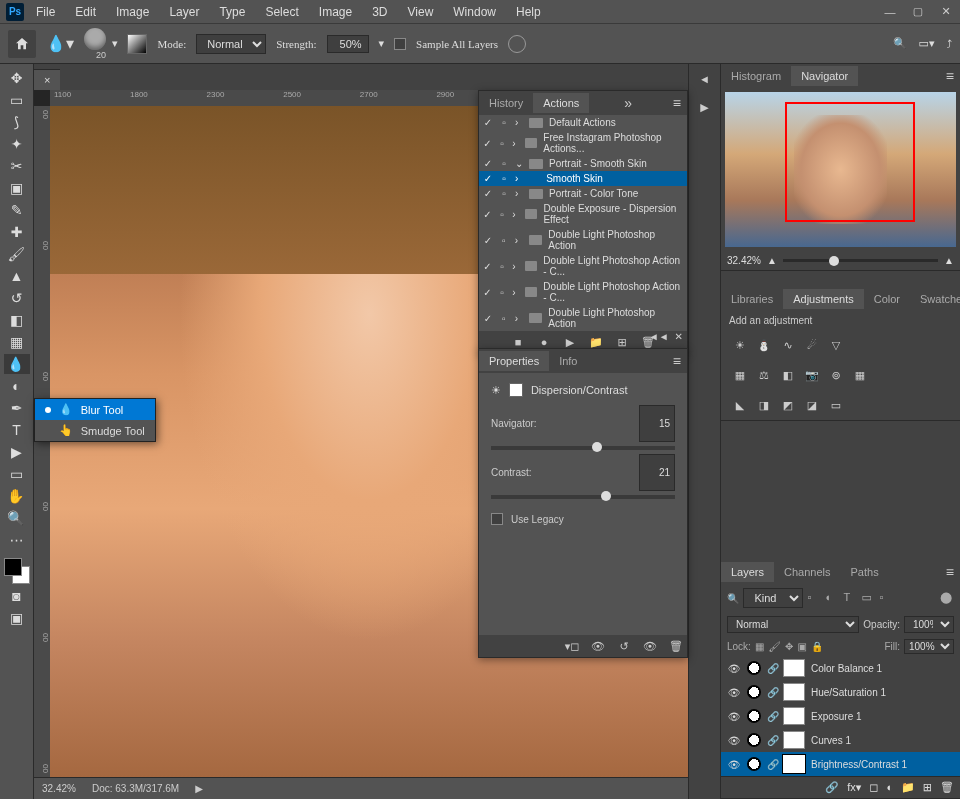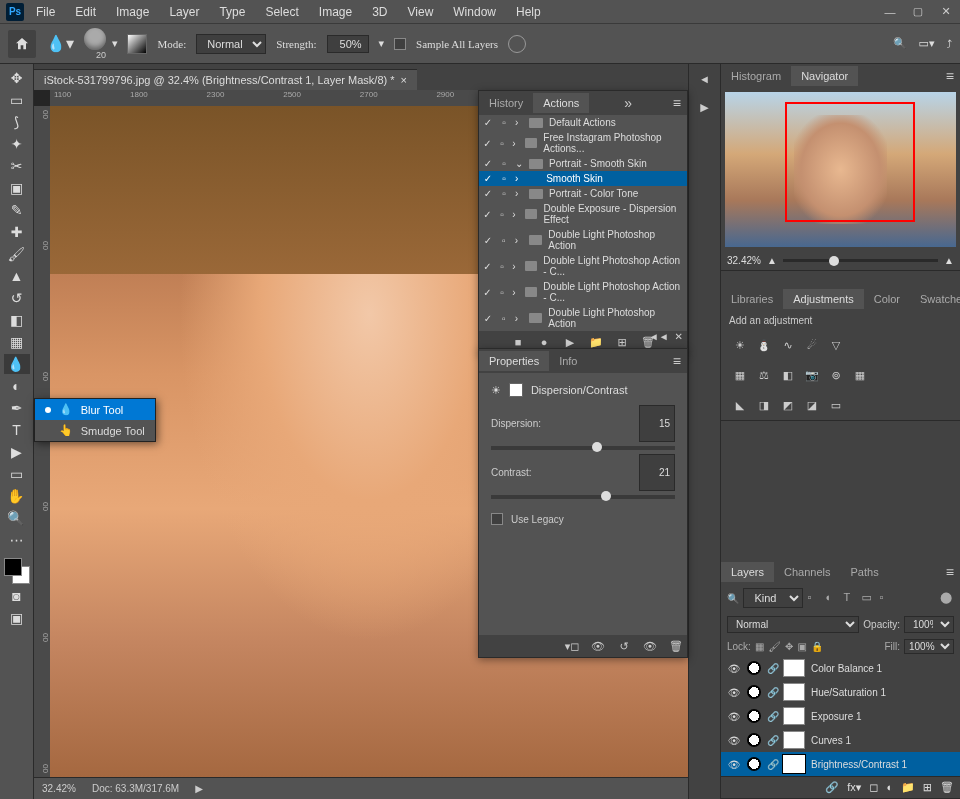--- a/index.html
+++ b/index.html
@@ -193,21 +193,20 @@
     <div class="flyout-item">
         <span class="dot"></span>
         <span>👆</span>
         <span>Smudge Tool</span>
       </div>
   </div>
 
   <div class="docarea">
     <div class="doc-tabs">
       <div class="doc-tab">
-          <span>iStock-531799796.jpg @ 32.4% (Brightness/Contrast 1, Layer Mask/8) *</span>
           <span>×</span>
         </div>
     </div>
     <div class="canvas-wrap">
       <div class="ruler-h">
         <span>1100</span>
           <span>1800</span>
           <span>2300</span>
           <span>2500</span>
           <span>2700</span>
@@ -324,21 +323,21 @@
         <div class="panel-tab">Info</div>
         <div class="panel-menu">≡</div>
       </div>
       <div class="panel-body">
         <div class="prop-row">
           <span>☀</span>
           <span style="width:14px;height:14px;background:#fff;border:1px solid #666"></span>
           <span>Dispersion/Contrast</span>
         </div>
         <div class="prop-row">
-            <span class="prop-label">Dispersion:</span>
+            <span class="prop-label">Navigator:</span>
             <input class="prop-val" value="15" style="">
           </div>
         <div class="slider">
             <div class="slider-thumb" style="left:55%"></div>
           </div>
         <div class="prop-row">
             <span class="prop-label">Contrast:</span>
             <input class="prop-val" value="21" style="">
           </div>
         <div class="slider">

